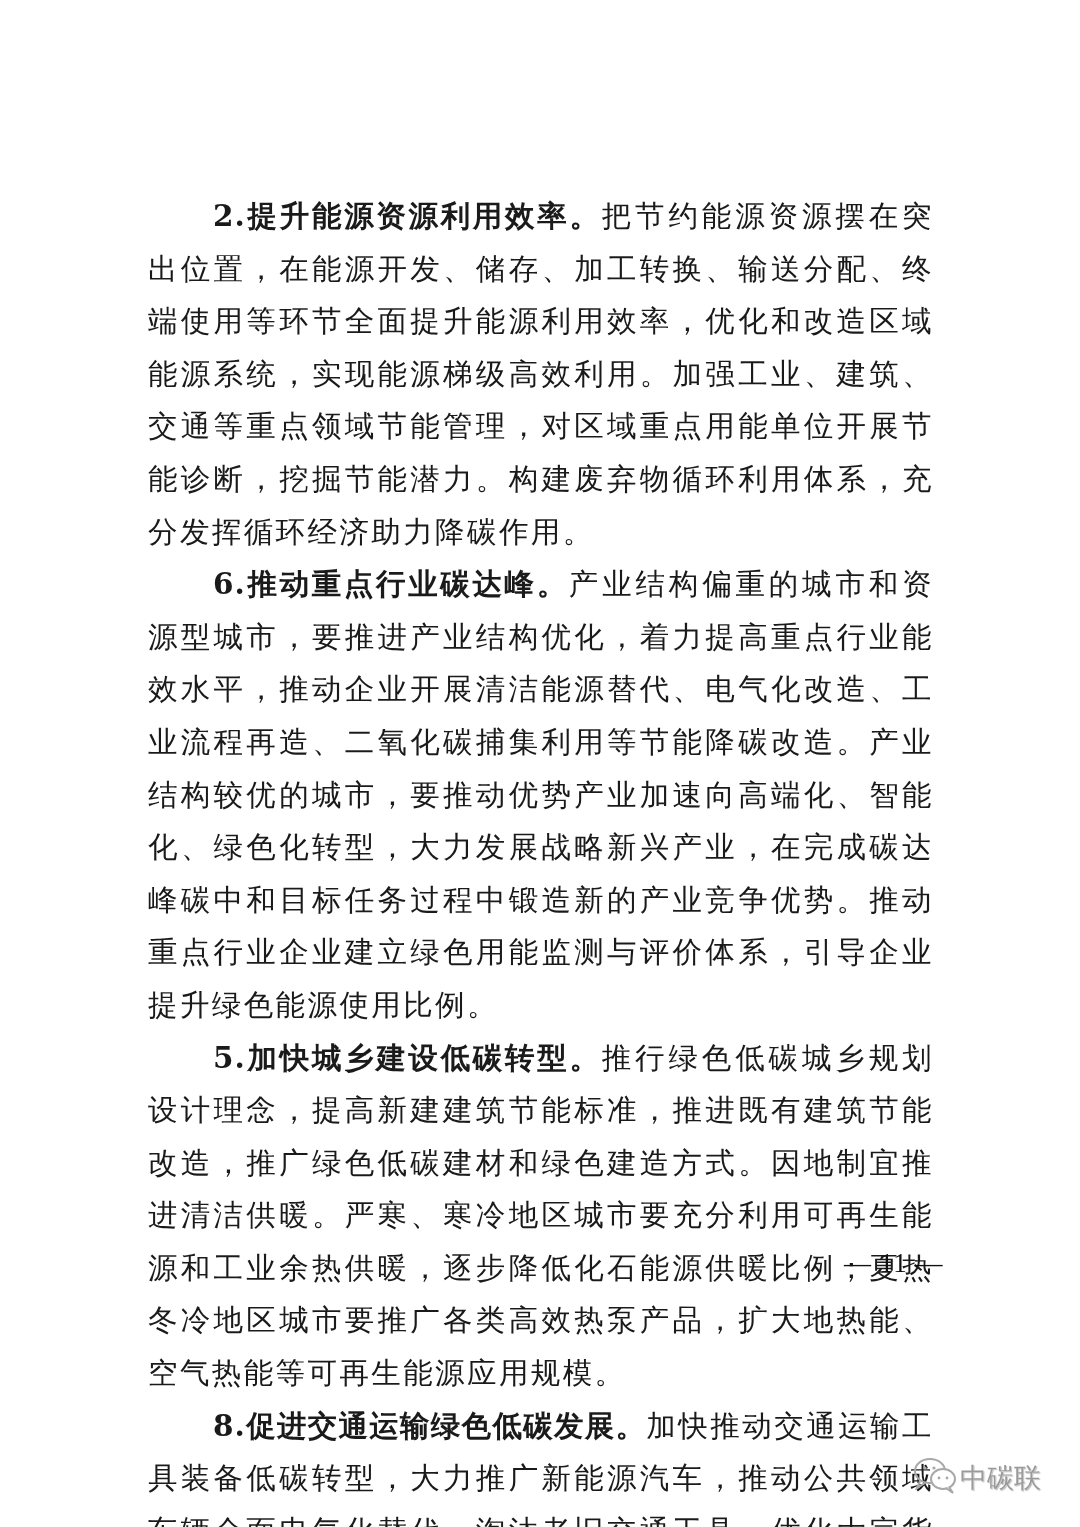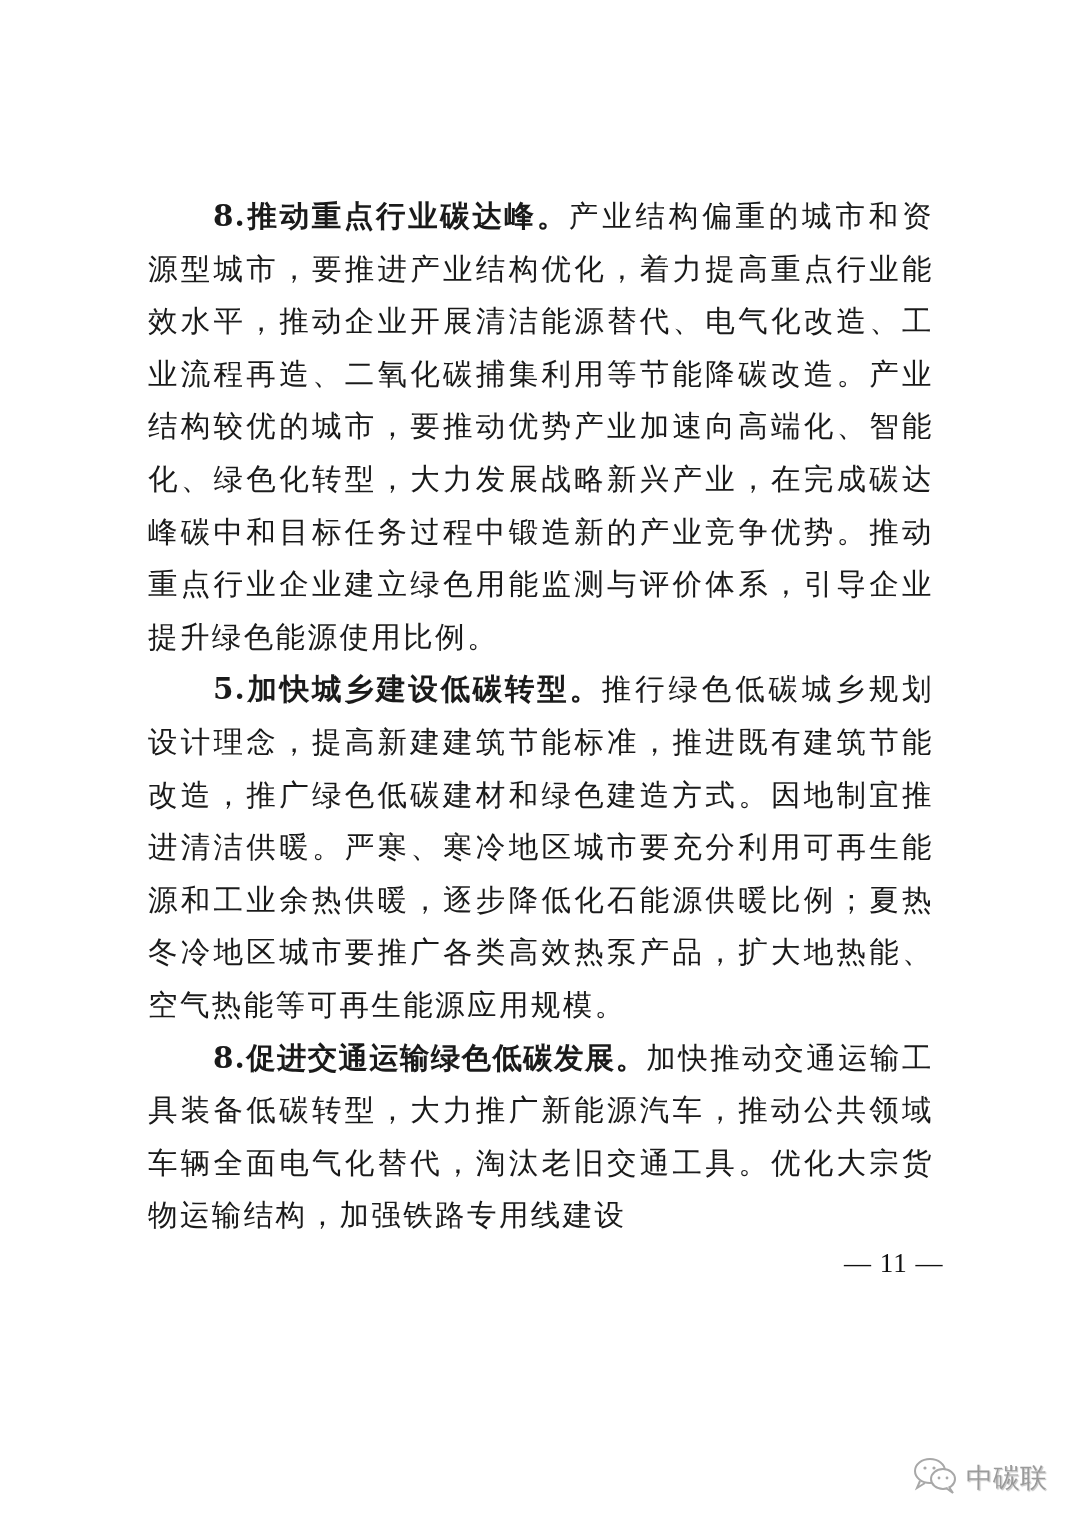--- a/index.html
+++ b/index.html
@@ -44,36 +44,37 @@
       color: #111;
       letter-spacing: 1px;
       white-space: nowrap;
     }
     .watermark {
       position: absolute;
       left: 912px;
       top: 1455px;
       display: flex;
       align-items: center;
-      gap: 6px;
+      gap: 0;
       color: #9a9a9a;
       font-family: "DejaVu Sans", "Liberation Sans", sans-serif;
       font-size: 27px;
       text-shadow: 0 0 1px #fff, 1px 1px 1px #bbb;
     }
     .watermark svg {
       width: 48px;
       height: 40px;
     }
   </style>
 </head>
 <body>
 
 <main class="page-body">
-  <p class="para"><span class="lead">8.推动重点行业碳达峰。</span><span>产业结构偏重的城市和资源型城市，要推进产业结构优化，着力提高重点行业能效水平，推动企业开展清洁能源替代、电气化改造、工业流程再造、二氧化碳捕集利用等节能降碳改造。产业结构较优的城市，要推动优势产业加速向高端化、智能化、绿色化转型，大力发展战略新兴产业，在完成碳达峰碳中和目标任务过程中锻造新的产业竞争优势。推动重点行业企业建立绿色用能监测与评价体系，引导企业提升绿色能源使用比例。</span></p>
+  <p class="para"><span class="lead">2.提升能源资源利用效率。</span><span>把节约能源资源摆在突出位置，在能源开发、储存、加工转换、输送分配、终端使用等环节全面提升能源利用效率，优化和改造区域能源系统，实现能源梯级高效利用。加强工业、建筑、交通等重点领域节能管理，对区域重点用能单位开展节能诊断，挖掘节能潜力。构建废弃物循环利用体系，充分发挥循环经济助力降碳作用。</span></p>
+  <p class="para"><span class="lead">6.推动重点行业碳达峰。</span><span>产业结构偏重的城市和资源型城市，要推进产业结构优化，着力提高重点行业能效水平，推动企业开展清洁能源替代、电气化改造、工业流程再造、二氧化碳捕集利用等节能降碳改造。产业结构较优的城市，要推动优势产业加速向高端化、智能化、绿色化转型，大力发展战略新兴产业，在完成碳达峰碳中和目标任务过程中锻造新的产业竞争优势。推动重点行业企业建立绿色用能监测与评价体系，引导企业提升绿色能源使用比例。</span></p>
   <p class="para"><span class="lead">5.加快城乡建设低碳转型。</span><span>推行绿色低碳城乡规划设计理念，提高新建建筑节能标准，推进既有建筑节能改造，推广绿色低碳建材和绿色建造方式。因地制宜推进清洁供暖。严寒、寒冷地区城市要充分利用可再生能源和工业余热供暖，逐步降低化石能源供暖比例；夏热冬冷地区城市要推广各类高效热泵产品，扩大地热能、空气热能等可再生能源应用规模。</span></p>
   <p class="para"><span class="lead">8.促进交通运输绿色低碳发展。</span><span>加快推动交通运输工具装备低碳转型，大力推广新能源汽车，推动公共领域车辆全面电气化替代，淘汰老旧交通工具。优化大宗货物运输结构，加强铁路专用线建设</span></p>
 </main>
 
 <div class="page-number">— 11 —</div>
 
 <div class="watermark">
   <span>
     <svg viewBox="0 0 48 40" xmlns="http://www.w3.org/2000/svg">
       <ellipse cx="18" cy="16" rx="15" ry="12" fill="none" stroke="#a8a8a8" stroke-width="2"></ellipse>

